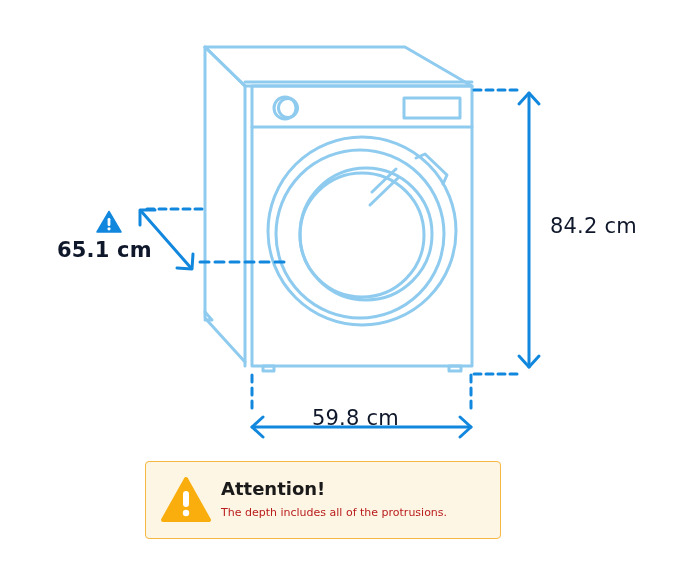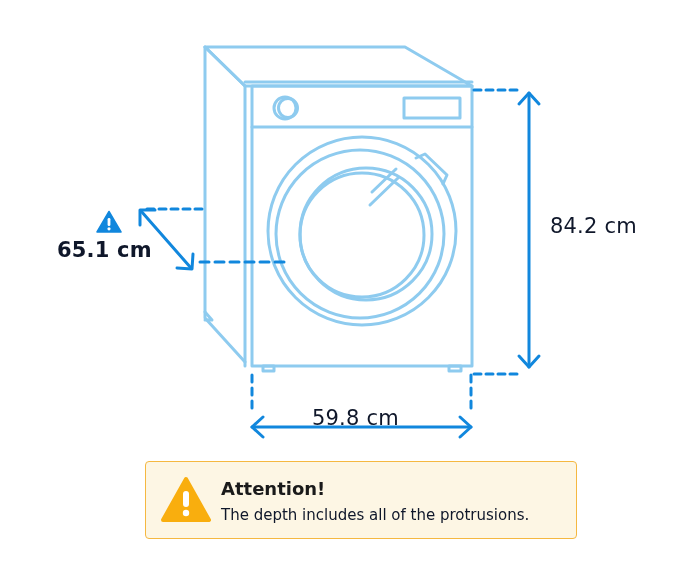--- a/index.html
+++ b/index.html
@@ -4,25 +4,25 @@
 <style>
   html, body { margin: 0; padding: 0; background: #ffffff; }
   body { width: 700px; height: 575px; position: relative; overflow: hidden;
          font-family: "DejaVu Sans", "Liberation Sans", sans-serif; }
   #diagram { position: absolute; left: 0; top: 0; width: 700px; height: 575px; }
   .dim-label { position: absolute; font-size: 21px; color: #0f172a; white-space: nowrap; letter-spacing: 0.2px; }
   #label-depth { left: 57px; top: 238px; font-weight: bold; }
   #label-height { left: 550px; top: 214px; }
   #label-width { left: 312px; top: 396px; margin-top: 10px; }
   .warn-small { position: absolute; left: 96px; top: 210px; width: 26px; height: 24px; }
-  .notice { position: absolute; left: 145px; top: 461px; width: 432px; height: 78px;
+  .notice { position: absolute; left: 145px; top: 461px; width: 356px; height: 78px;
             box-sizing: border-box; background: #fdf6e4; border: 1.5px solid #f5b841; border-radius: 4px; }
   .notice-icon { position: absolute; left: 14px; top: 14px; width: 52px; height: 48px; }
   .notice-title { position: absolute; left: 75px; top: 16px; font-size: 18px; font-weight: bold; color: #1a1a1a; }
-  .notice-text { position: absolute; left: 75px; top: 44px; font-size: 15px; color: #0f172a; white-space: nowrap; }
+  .notice-text { position: absolute; left: 75px; top: 44px; font-size: 11px; color: #b91c1c; white-space: nowrap; }
 </style>
 </head>
 <body>
 
 <svg id="diagram" viewBox="0 0 700 575" xmlns="http://www.w3.org/2000/svg">
   <defs>
     <marker id="ah" viewBox="0 0 10 10" refX="6" refY="5" markerWidth="0" markerHeight="0" orient="auto"></marker>
   </defs>
 
   <g fill="none" stroke="#8ecbef" stroke-width="3" stroke-linejoin="round" stroke-linecap="round">

